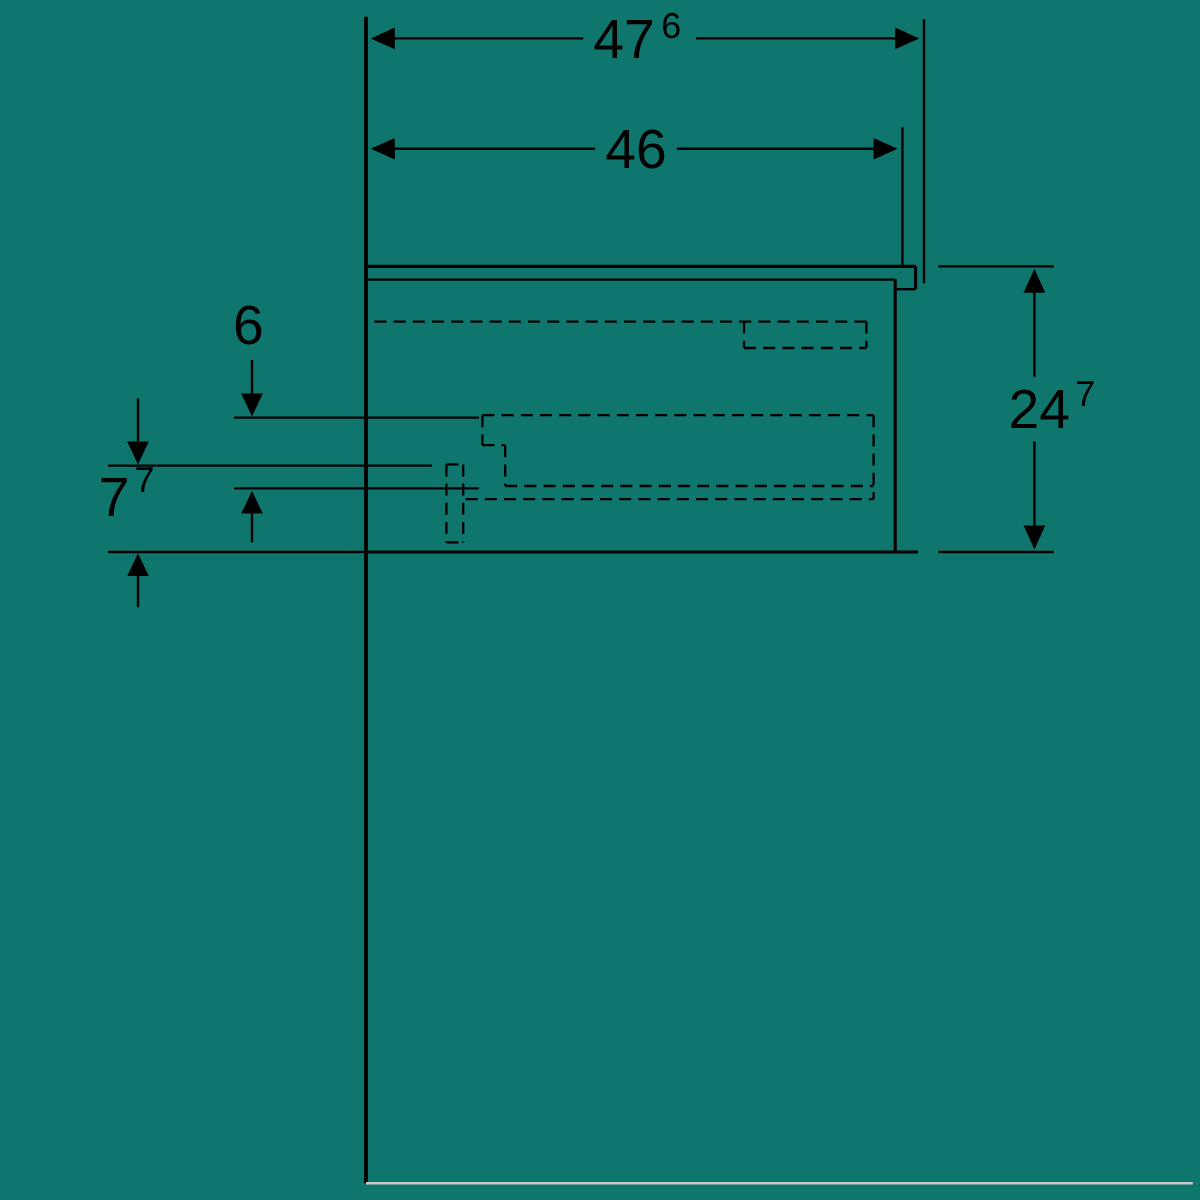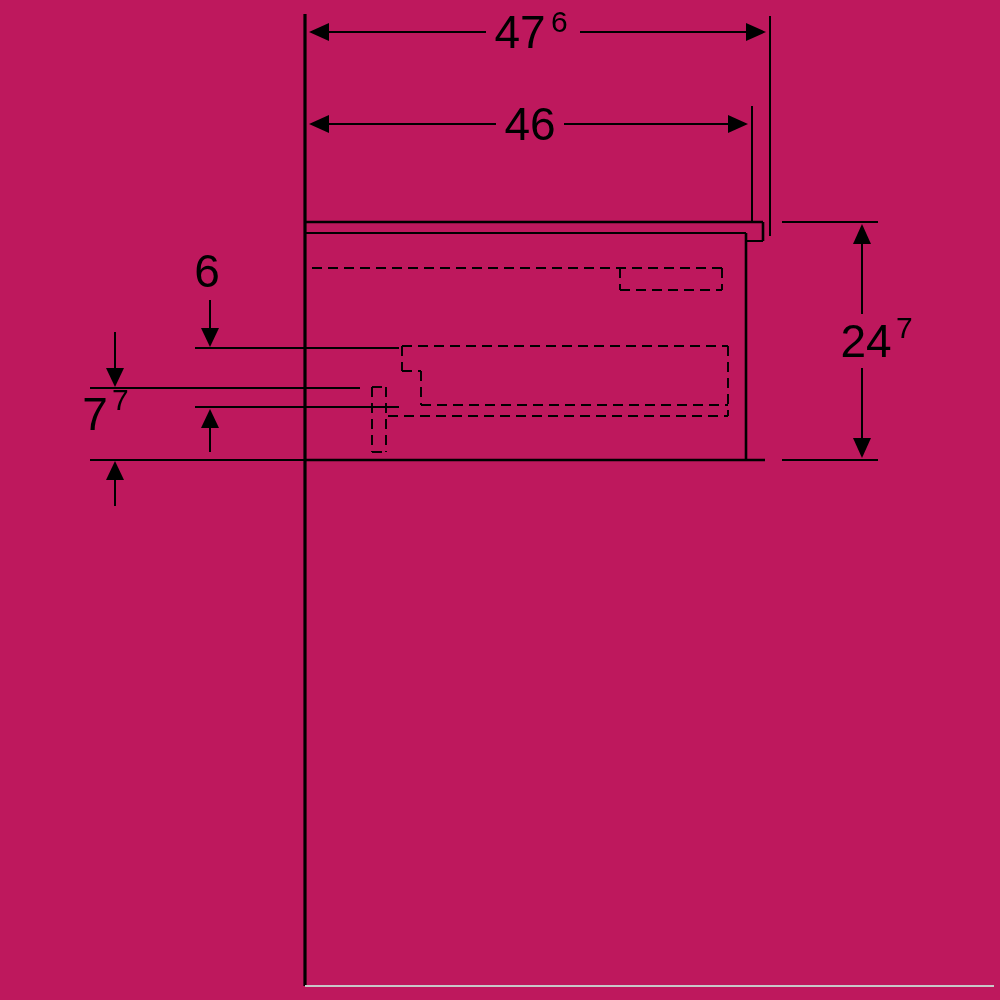--- a/index.html
+++ b/index.html
@@ -3,21 +3,21 @@
 <meta charset="utf-8">
 <style>
   html, body {
     margin: 0;
     padding: 0;
     background: #ffffff;
   }
   .page {
     width: 1000px;
     height: 1000px;
-    background: #be185d;
+    background: #0f766e;
     position: relative;
     overflow: hidden;
   }
   svg { display: block; }
   .s2  { stroke: #000000; stroke-width: 2;   fill: none; stroke-linecap: butt; }
   .s25 { stroke: #000000; stroke-width: 2.6; fill: none; stroke-linecap: butt; }
   .s3  { stroke: #000000; stroke-width: 3.2; fill: none; stroke-linecap: butt; }
   .dash { stroke: #000000; stroke-width: 1.9; fill: none; stroke-dasharray: 10 6; }
   .arrow { fill: #000000; stroke: none; }
   .frame { stroke: #c8c8c8; stroke-width: 2; fill: none; }

